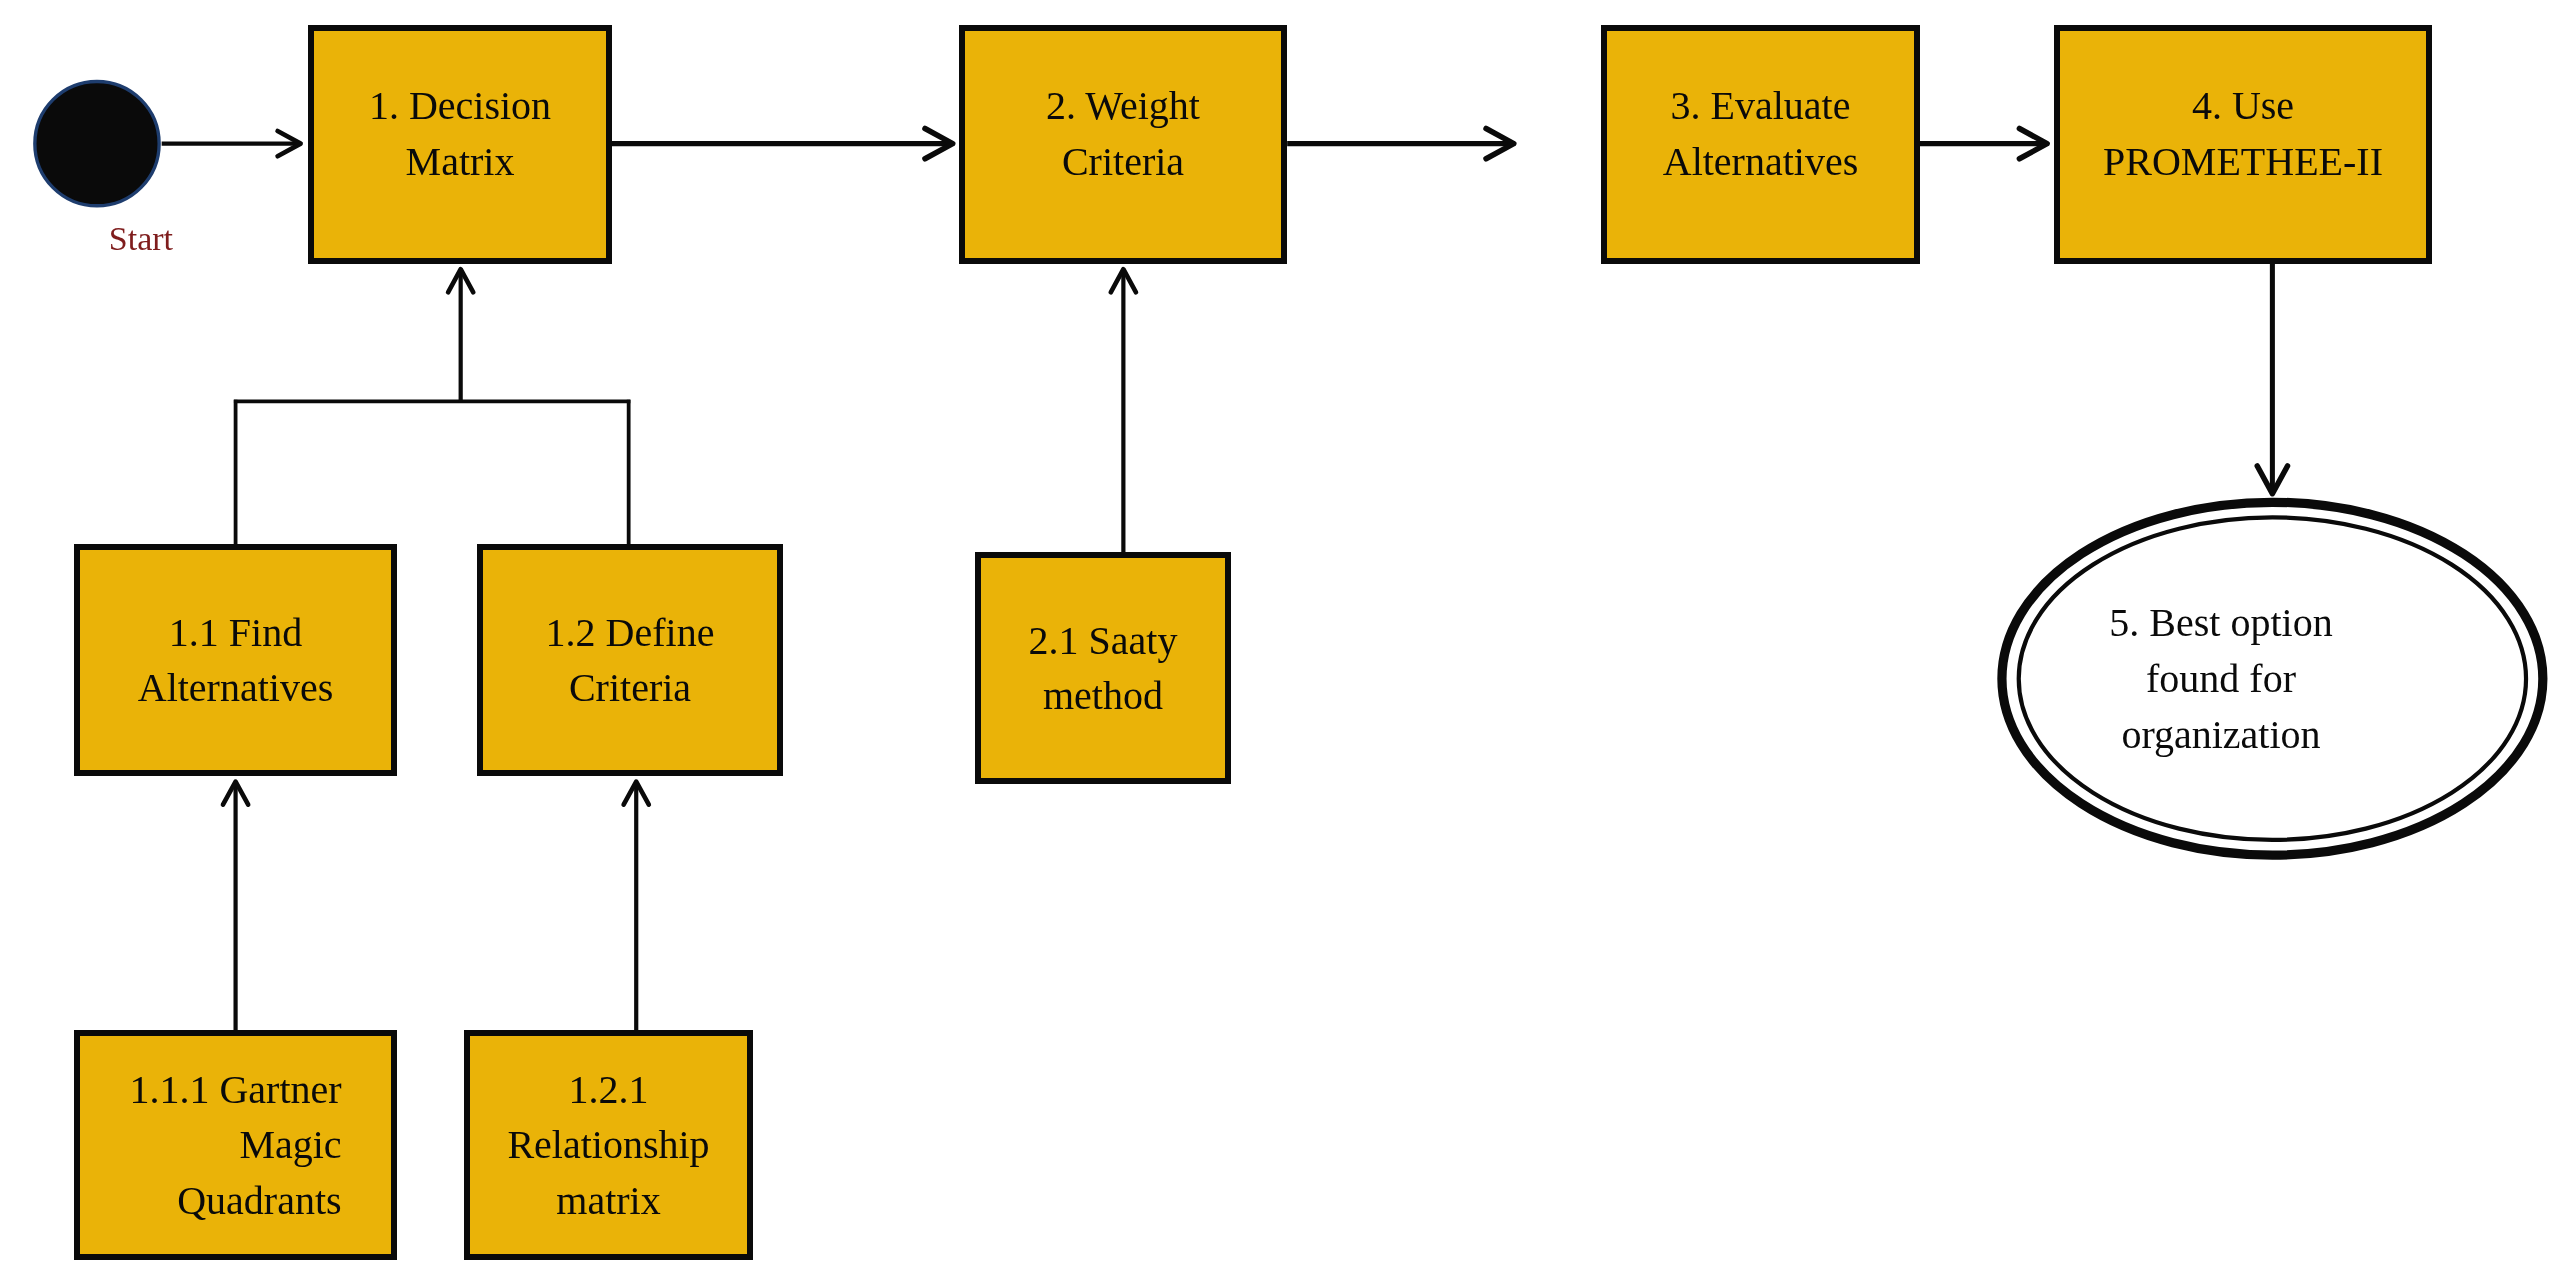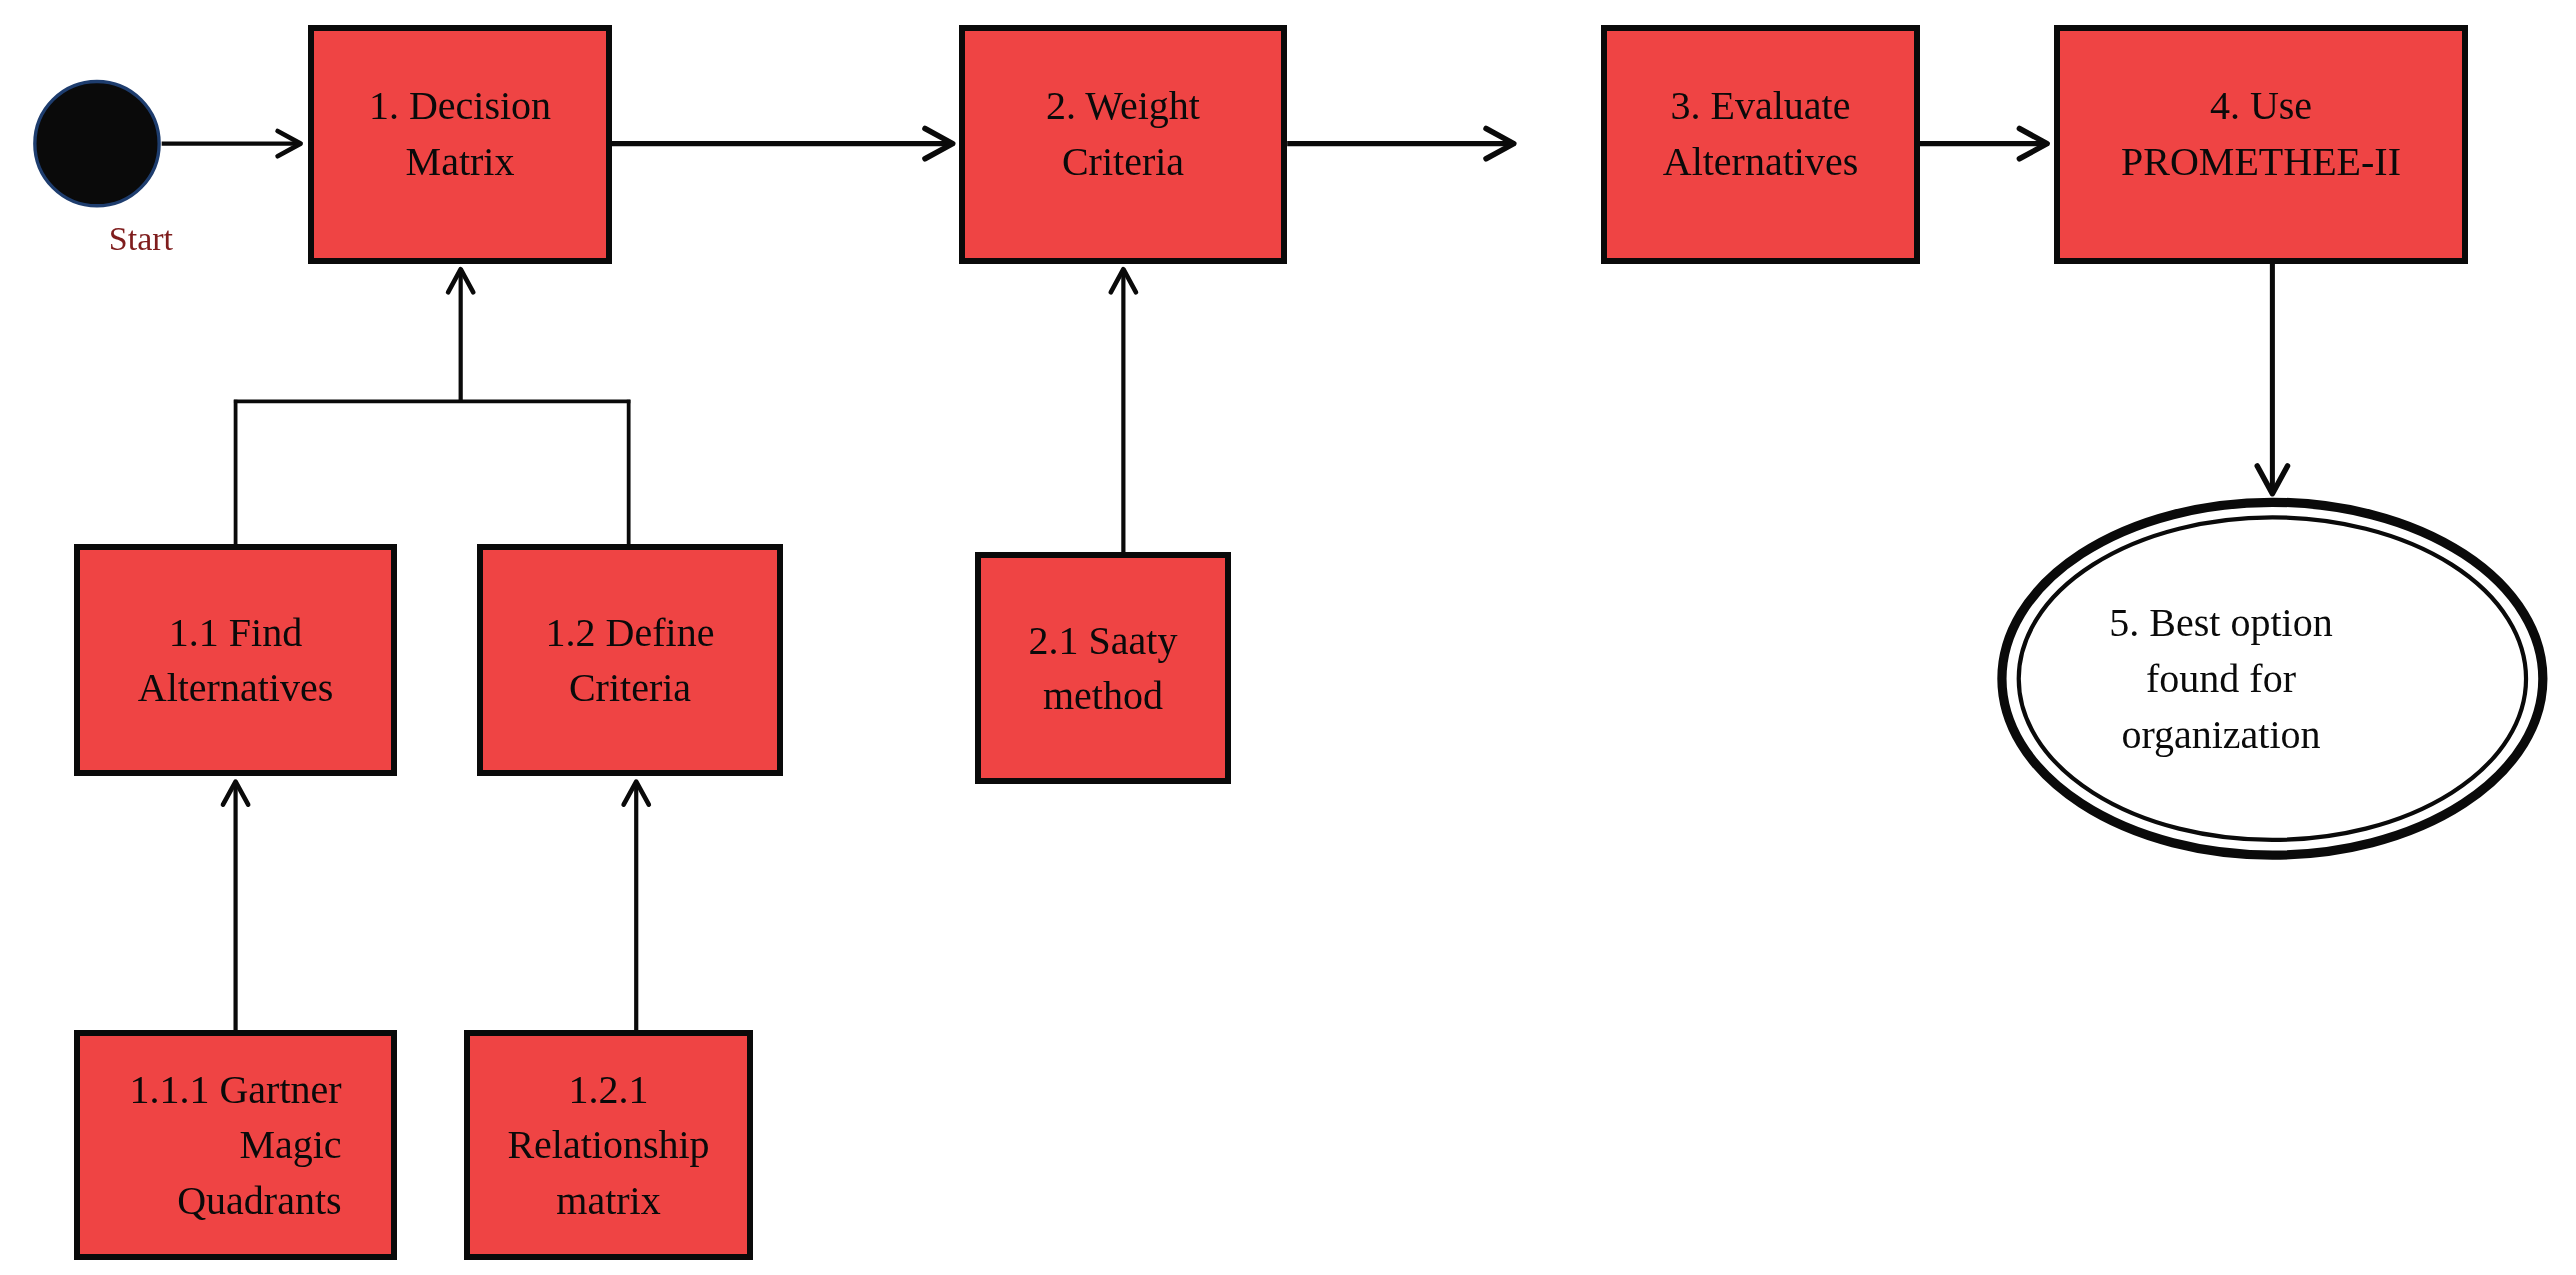--- a/index.html
+++ b/index.html
@@ -20,21 +20,21 @@
   }
   svg.wires {
     position: absolute;
     left: 0; top: 0;
     width: 2576px;
     height: 1275px;
   }
   .node {
     position: absolute;
     box-sizing: border-box;
-    background: #ef4444;
+    background: #eab308;
     border: 6.7px solid #0a0a0a;
     display: flex;
     align-items: center;
     justify-content: center;
     text-align: center;
     white-space: pre-line;
     font-size: 40px;
     line-height: 1.38;
     color: #0a0a0a;
   }
@@ -95,21 +95,21 @@
   </svg>
 
   <div class="start-label" style="left:22px; top:220px; width:151px;">Start</div>
 
   <div class="node row-top" style="left:308px; top:25px; width:304px; height:239px;">1. Decision
 Matrix</div>
   <div class="node row-top" style="left:959px; top:25px; width:328px; height:239px;">2. Weight
 Criteria</div>
   <div class="node row-top" style="left:1601px; top:25px; width:319px; height:239px;">3. Evaluate
 Alternatives</div>
-  <div class="node row-top" style="left:2054px; top:25px; width:414px; height:239px;">4. Use
+  <div class="node row-top" style="left:2054px; top:25px; width:378px; height:239px;">4. Use
 PROMETHEE-II</div>
 
   <div class="node" style="left:74px; top:544px; width:323px; height:232px;">1.1 Find
 Alternatives</div>
   <div class="node" style="left:477px; top:544px; width:306px; height:232px;">1.2 Define
 Criteria</div>
   <div class="node" style="left:975px; top:552px; width:256px; height:232px;">2.1 Saaty
 method</div>
 
   <div class="node" style="left:74px; top:1030px; width:323px; height:230px;text-align:right;">1.1.1 Gartner

